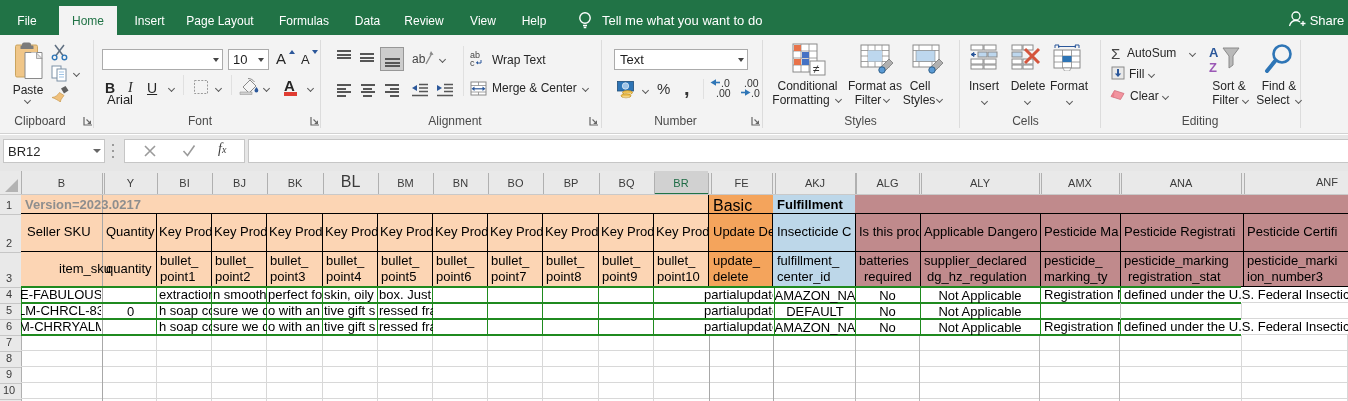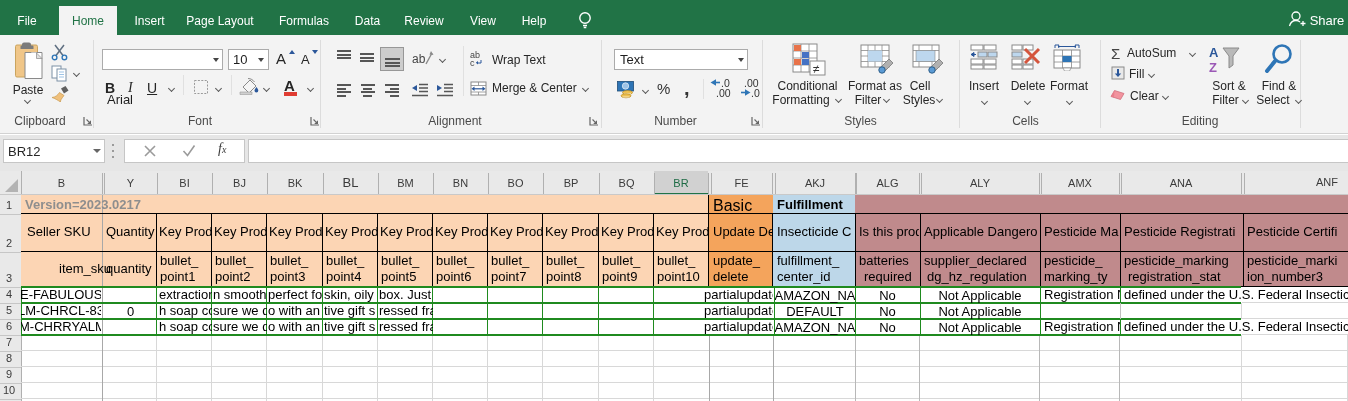--- a/index.html
+++ b/index.html
@@ -23,20 +23,21 @@
 <div class="ab tab" style="left:182px;width:76px">Page Layout</div>
 <div class="ab tab" style="left:271px;width:66px">Formulas</div>
 <div class="ab tab" style="left:345px;width:45px">Data</div>
 <div class="ab tab" style="left:396px;width:56px">Review</div>
 <div class="ab tab" style="left:460px;width:46px">View</div>
 <div class="ab tab" style="left:512px;width:44px">Help</div>
 <svg class="ab" style="left:577px;top:11px" width="16" height="19" viewBox="0 0 16 19">
       <circle cx="8" cy="7" r="5.2" fill="none" stroke="#fff" stroke-width="1.4"></circle>
       <path d="M6 14.5h4M6.7 16.5h2.6" stroke="#fff" stroke-width="1.3" fill="none"></path>
     </svg>
+<div class="ab tab" style="left:602px;width:170px;justify-content:flex-start;font-size:13px">Tell me what you want to do</div>
 <svg class="ab" style="left:1288px;top:10px" width="18" height="18" viewBox="0 0 18 18">
       <circle cx="8" cy="6" r="4" fill="none" stroke="#fff" stroke-width="1.3"></circle>
       <path d="M1.5 16c1-3.5 3.5-5.5 6.5-5.5 1.5 0 3 .5 4 1.5" fill="none" stroke="#fff" stroke-width="1.3"></path>
       <path d="M12.5 13.5h5M15 11v5" stroke="#fff" stroke-width="1.3"></path>
     </svg>
 <div class="ab tab" style="left:1309px;width:36px;font-size:13px">Share</div>
 <div class="ab" id="ribbon"></div>
 <div class="ab" style="left:93px;top:40px;width:1px;height:88px;background:#dcdcdc"></div>
 <div class="ab" style="left:320px;top:40px;width:1px;height:88px;background:#dcdcdc"></div>
 <div class="ab" style="left:601px;top:40px;width:1px;height:88px;background:#dcdcdc"></div>
@@ -334,21 +335,21 @@
     </div>
 <div class="ab" style="left:157px;top:175px;width:55px;height:16px;font-size:11px;color:#3b3b3b;display:flex;align-items:center;justify-content:center;overflow:hidden;white-space:nowrap">
       <span>BI</span>
     </div>
 <div class="ab" style="left:212px;top:175px;width:55px;height:16px;font-size:11px;color:#3b3b3b;display:flex;align-items:center;justify-content:center;overflow:hidden;white-space:nowrap">
       <span>BJ</span>
     </div>
 <div class="ab" style="left:267px;top:175px;width:56px;height:16px;font-size:11px;color:#3b3b3b;display:flex;align-items:center;justify-content:center;overflow:hidden;white-space:nowrap">
       <span>BK</span>
     </div>
-<div class="ab" style="left:323px;top:175px;width:55px;height:16px;font-size:13px;color:#3b3b3b;display:flex;align-items:flex-start;justify-content:center;overflow:hidden;white-space:nowrap">
+<div class="ab" style="left:323px;top:175px;width:55px;height:16px;font-size:16px;color:#3b3b3b;display:flex;align-items:flex-end;justify-content:center;overflow:hidden;white-space:nowrap">
       <span>BL</span>
     </div>
 <div class="ab" style="left:378px;top:175px;width:55px;height:16px;font-size:11px;color:#3b3b3b;display:flex;align-items:center;justify-content:center;overflow:hidden;white-space:nowrap">
       <span>BM</span>
     </div>
 <div class="ab" style="left:433px;top:175px;width:55px;height:16px;font-size:11px;color:#3b3b3b;display:flex;align-items:center;justify-content:center;overflow:hidden;white-space:nowrap">
       <span>BN</span>
     </div>
 <div class="ab" style="left:488px;top:175px;width:55px;height:16px;font-size:11px;color:#3b3b3b;display:flex;align-items:center;justify-content:center;overflow:hidden;white-space:nowrap">
       <span>BO</span>

